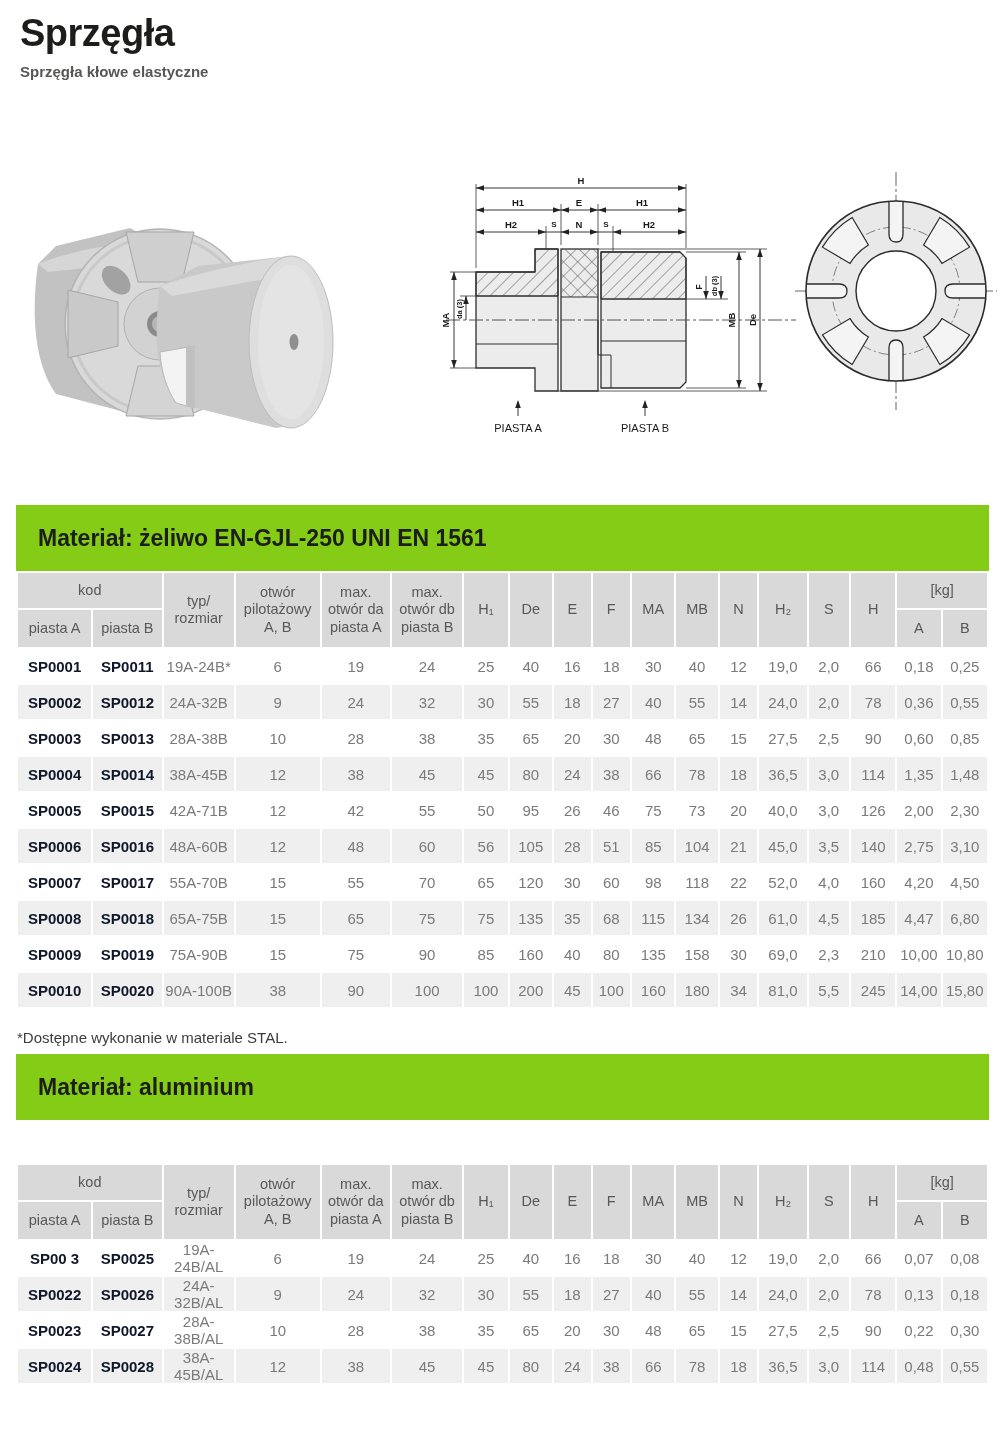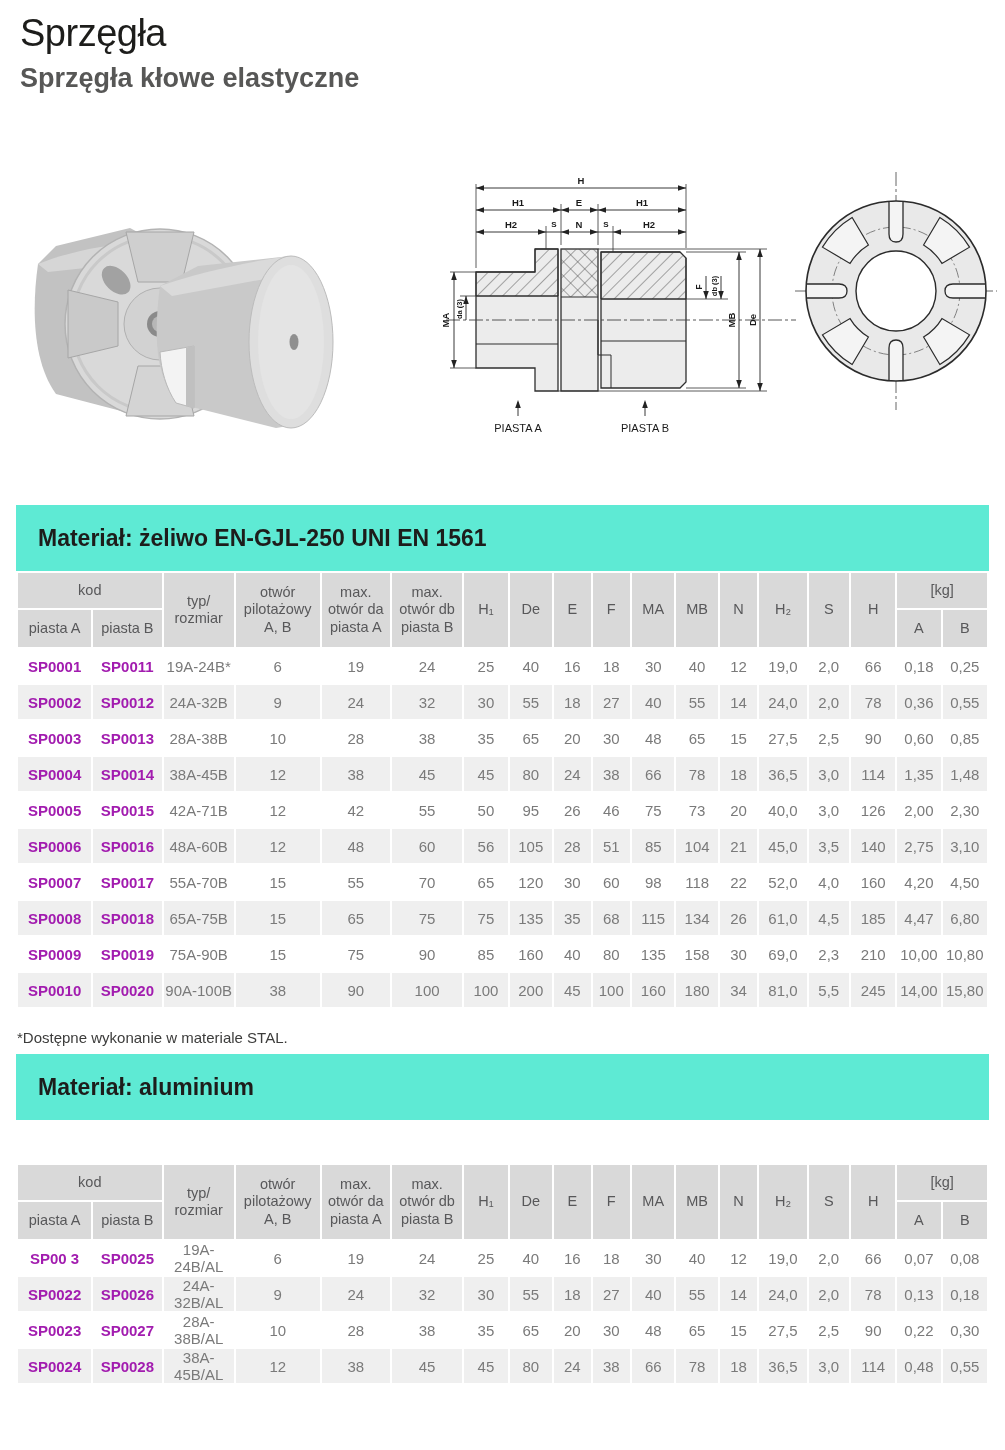--- a/index.html
+++ b/index.html
@@ -1,42 +1,42 @@
 <!DOCTYPE html>
 <html><head>
 <meta charset="utf-8">
 <style>
   html,body{margin:0;padding:0;background:#fff;}
   body{font-family:"Liberation Sans",sans-serif;}
   #page{position:relative;width:1005px;height:1450px;background:#fff;overflow:hidden;}
 
-  .page-title{position:absolute;left:20px;top:12px;font-size:38px;font-weight:400;
+  .page-title{position:absolute;left:20px;top:12px;font-size:38px;font-weight:700;
     color:#1d1d1b;letter-spacing:-.5px;}
-  .page-subtitle{position:absolute;left:20px;top:63px;font-size:27px;font-weight:700;color:#575756;}
+  .page-subtitle{position:absolute;left:20px;top:63px;font-size:15px;font-weight:700;color:#575756;}
 
   .figures{position:absolute;left:0;top:148px;width:1005px;height:300px;}
   .photo-wrap{position:absolute;left:8px;top:8px;width:330px;height:290px;}
   .drawing-wrap{position:absolute;left:408px;top:0;width:395px;height:305px;}
   .endview-wrap{position:absolute;left:793px;top:8px;width:212px;height:285px;}
 
-  .section-band{position:absolute;left:16px;width:973px;height:66px;background:#5eead4;
+  .section-band{position:absolute;left:16px;width:973px;height:66px;background:#84cc16;
     display:flex;align-items:center;}
   .section-band .t{font-size:23px;font-weight:700;color:#1d1d1b;padding-left:22px;}
   #band1{top:505px;} #band2{top:1054px;}
 
   table.spec{position:absolute;left:16px;width:973px;border-collapse:separate;border-spacing:2px;
     table-layout:fixed;}
   #table1{top:571px;} #table2{top:1163px;}
   th{background:#d9d9d9;color:#58585a;font-weight:400;font-size:14.5px;line-height:1.18;
     text-align:center;vertical-align:middle;white-space:pre-line;padding:1px 0;}
   thead tr.r1 th{height:33px;} thead tr.r2 th{height:35px;}
   td{background:#fff;color:#7a7a7a;font-size:15px;text-align:center;vertical-align:middle;
     height:34px;padding:0 1px;overflow:hidden;}
   tr.alt td{background:#efefef;}
-  td:nth-child(1),td:nth-child(2){color:#a21caf;font-weight:700;cursor:pointer;}
+  td:nth-child(1),td:nth-child(2){color:#0f172a;font-weight:700;cursor:pointer;}
 
   .footnote{position:absolute;left:17px;font-size:15px;color:#3c3c3b;}
   #fn1{top:1029px;} #fn2{top:1404px;}
 
   svg text{font-family:"Liberation Sans",sans-serif;}
 </style>
 </head>
 <body>
 
 <div id="page">

